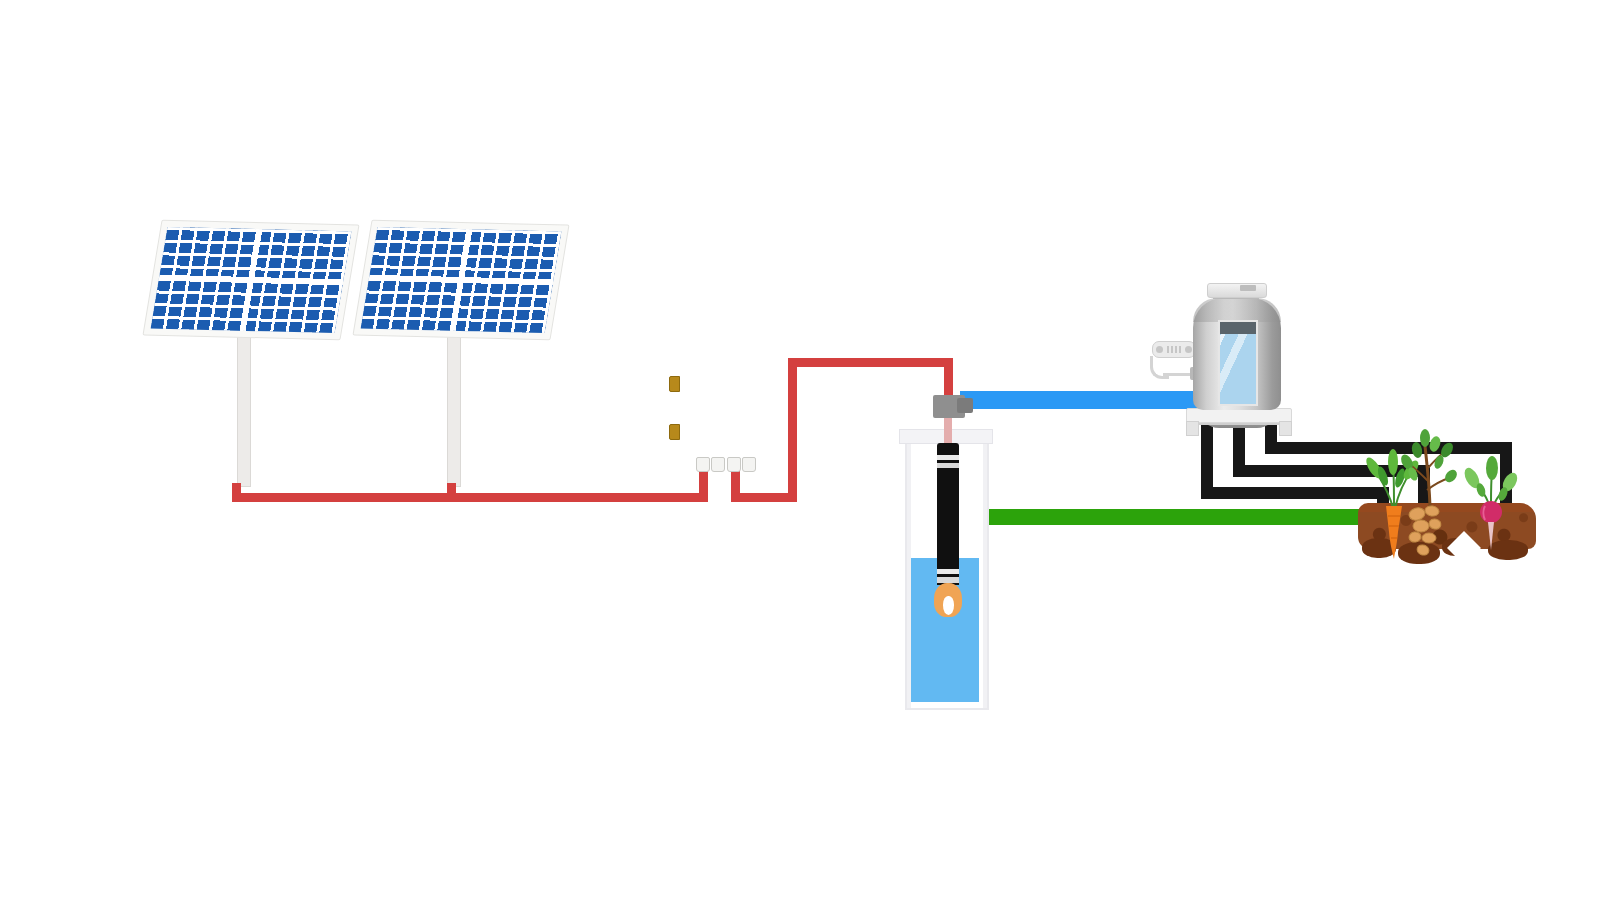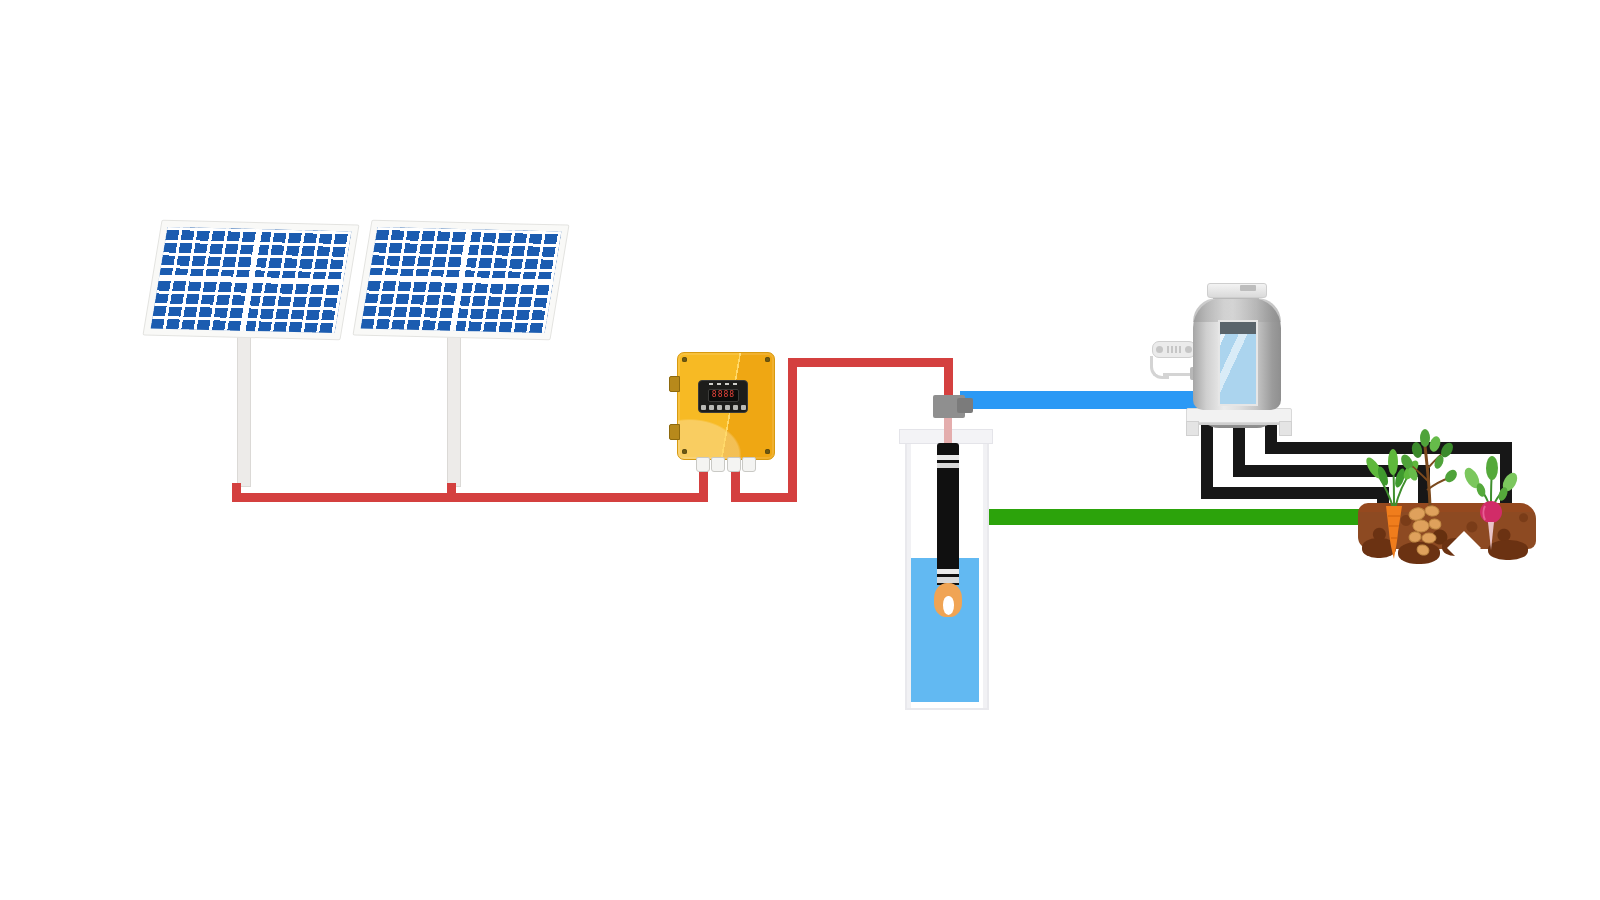--- a/index.html
+++ b/index.html
@@ -170,35 +170,20 @@
 
   <div class="abs tank-body" style="left:1193px;top:298px;width:88px;height:112px;"></div>
   <div class="abs tank-shoulder" style="left:1193px;top:298px;width:88px;height:24px;"></div>
   <div class="abs tank-window" style="left:1218px;top:320px;width:36px;height:82px;">
     <div class="window-header" style="width:100%;height:12px;"></div>
   </div>
   <div class="abs lid-lip" style="left:1213px;top:294px;width:46px;height:5px;"></div>
   <div class="abs tank-lid" style="left:1207px;top:283px;width:58px;height:13px;"></div>
   <div class="abs lid-vent" style="left:1240px;top:285px;width:16px;height:6px;"></div>
 
-  <div class="abs controller" style="left:677px;top:352px;width:96px;height:106px;">
-    <div class="screw" style="position:absolute;left:4px;top:4px;"></div>
-    <div class="screw" style="position:absolute;right:4px;top:4px;"></div>
-    <div class="screw" style="position:absolute;left:4px;bottom:5px;"></div>
-    <div class="screw" style="position:absolute;right:4px;bottom:5px;"></div>
-    <div class="ctrl-display" style="position:absolute;left:20px;top:27px;width:48px;height:31px;">
-      <div style="text-align:center;margin-top:2px;line-height:3px;">
-        <span class="ind-dash"></span><span class="ind-dash"></span><span class="ind-dash"></span><span class="ind-dash"></span>
-      </div>
-      <div class="lcd" style="position:absolute;left:9px;top:8px;width:29px;height:11px;">8888</div>
-      <div style="position:absolute;left:0;bottom:2px;width:100%;text-align:center;line-height:5px;">
-        <span class="btn-sq"></span><span class="btn-sq"></span><span class="btn-sq"></span><span class="btn-sq"></span><span class="btn-sq"></span><span class="btn-sq"></span>
-      </div>
-    </div>
-  </div>
   <div class="abs ctrl-tab" style="left:669px;top:376px;width:9px;height:14px;"></div>
   <div class="abs ctrl-tab" style="left:669px;top:424px;width:9px;height:14px;"></div>
   <div class="abs gland" style="left:696px;top:457px;width:12px;height:13px;"></div>
   <div class="abs gland" style="left:711px;top:457px;width:12px;height:13px;"></div>
   <div class="abs gland" style="left:727px;top:457px;width:12px;height:13px;"></div>
   <div class="abs gland" style="left:742px;top:457px;width:12px;height:13px;"></div>
 
   <div class="abs soil" style="left:1358px;top:503px;width:178px;height:46px;"></div>
   <div class="abs soil-lump" style="left:1362px;top:538px;width:34px;height:20px;"></div>
   <div class="abs soil-lump" style="left:1398px;top:542px;width:42px;height:22px;"></div>

